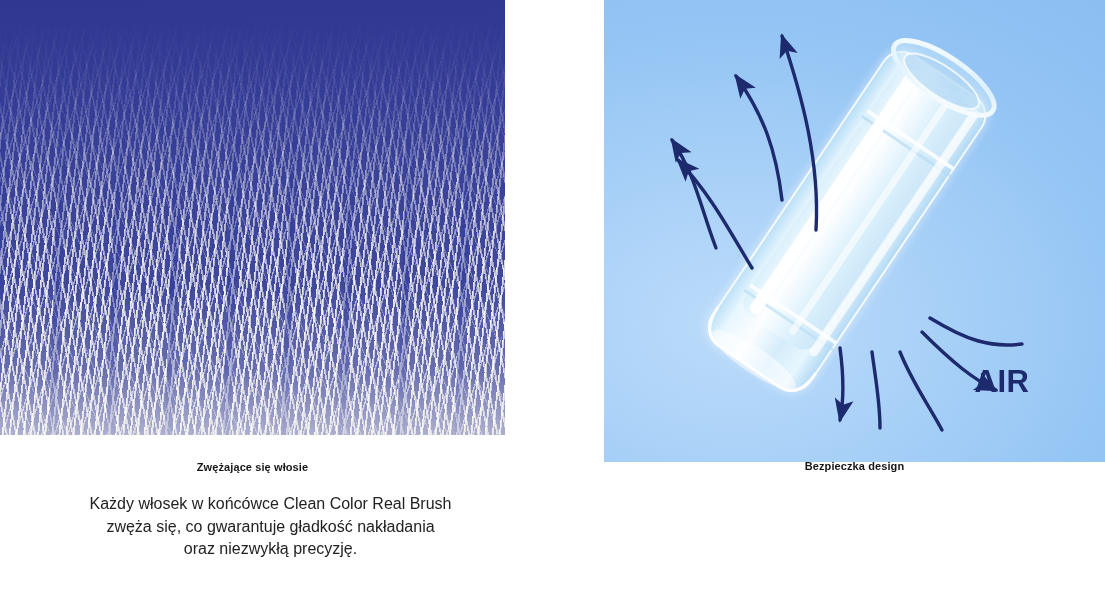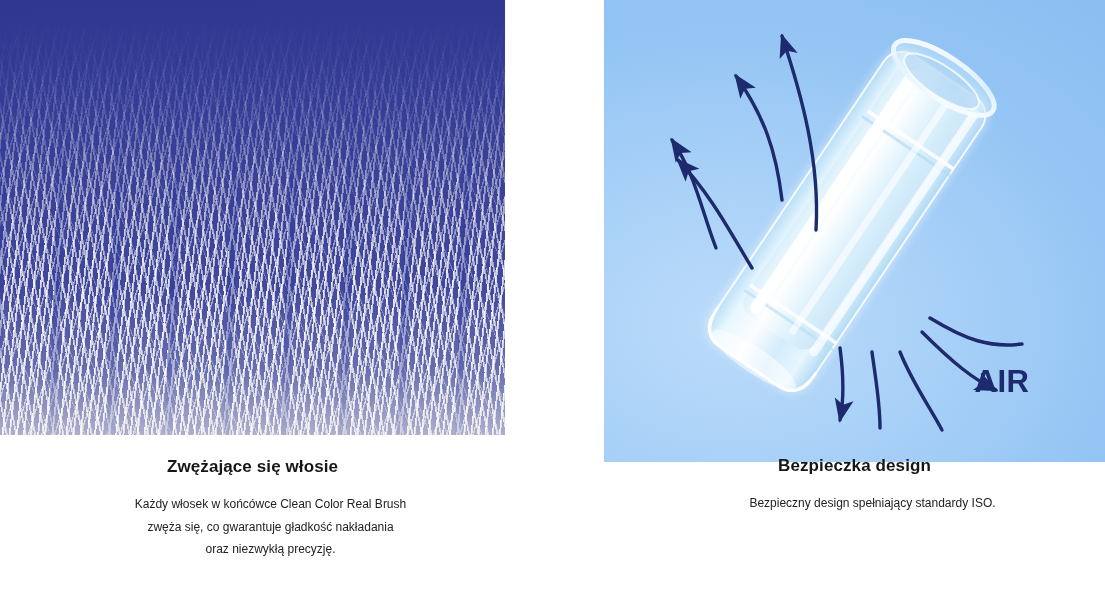--- a/index.html
+++ b/index.html
@@ -221,30 +221,30 @@
   .caption {
     position: absolute;
     left: 0;
     width: 100%;
     text-align: center;
   }
   .panel-left .caption  { top: 435px; }
   .panel-right .caption { top: 434px; }
 
   .feature-title {
-    font-size: 17px;
+    font-size: 11px;
     font-weight: bold;
     letter-spacing: 0.1px;
     color: #161616;
     margin: 0;
     padding-top: 21px;
     line-height: 22px;
   }
   .feature-body {
-    font-size: 12px;
+    font-size: 16px;
     font-weight: normal;
     color: #222222;
     margin: 0;
     padding-top: 15px;
     line-height: 22.5px;
     white-space: pre-line;
     padding-left: 36px;
   }
 </style>
 </head>
@@ -348,17 +348,16 @@
             <path d="M236 348 C 240 378, 240 400, 236 420" marker-end="url(#arrowHead)"></path>
           </g>
 
           <text x="398" y="392" text-anchor="middle" font-family="Liberation Sans, sans-serif" font-size="31" font-weight="bold" fill="#1d2a6e" letter-spacing="0.5">AIR</text>
         </svg>
       </div>
     </div>
 
     <div class="caption">
       <p class="feature-title">Bezpieczka design</p>
-      <p class="feature-body">Bezpieczny design spełniający standardy ISO.</p>
     </div>
   </div>
 
 </div>
 
 </body></html>

